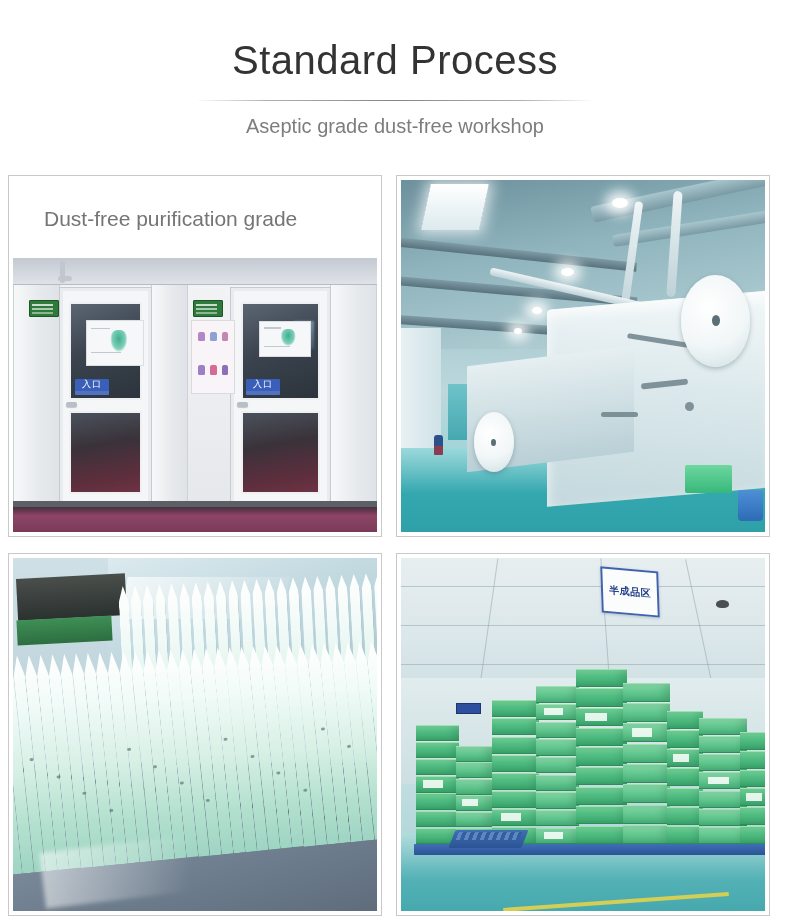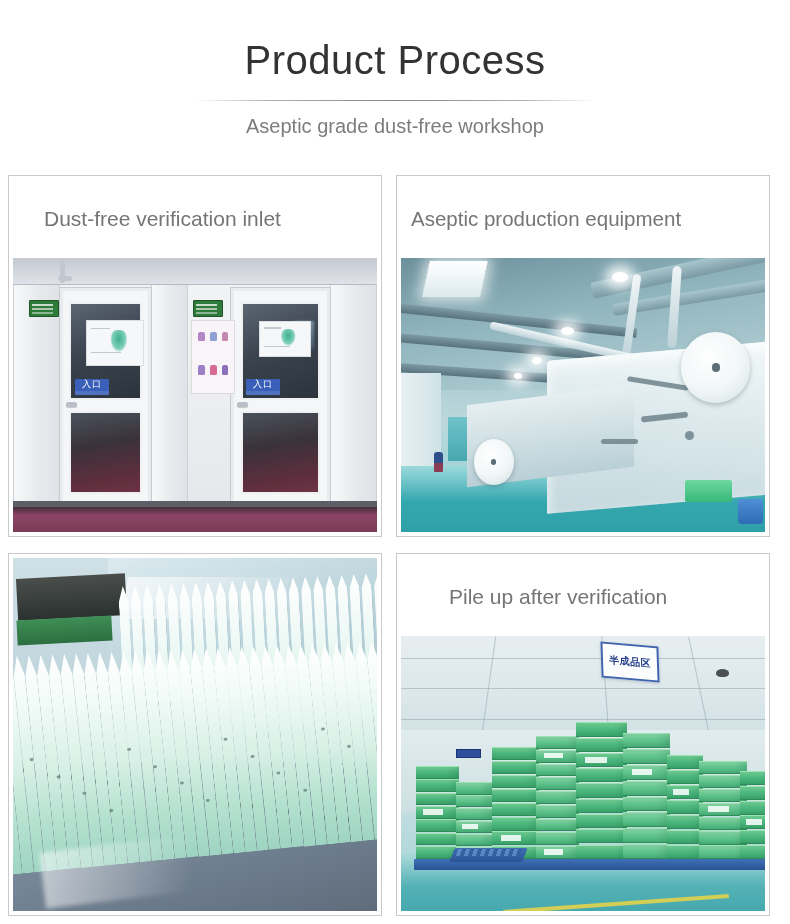--- a/index.html
+++ b/index.html
@@ -441,29 +441,29 @@
   }
 
   .clip { position: absolute; inset: 0; overflow: hidden; }
 </style>
 </head>
 <body>
 
 <div class="page">
 
   <div class="header">
-    <h1 class="page-title">Product Process</h1>
+    <h1 class="page-title">Standard Process</h1>
     <div class="title-divider"></div>
     <div class="page-subtitle">Aseptic grade dust-free workshop</div>
   </div>
 
   <div class="grid">
 
     <div class="card">
-      <div class="card-title">Dust-free verification inlet</div>
+      <div class="card-title">Dust-free purification grade</div>
       <div class="photo ph1">
         <div class="clip">
           <div class="wall"></div>
           <div class="ceiling"></div>
           <div class="ceil-pipe"></div>
           <div class="ceil-pipe b"></div>
 
           <div class="panel p0"></div>
           <div class="panel p1"></div>
           <div class="panel p2"></div>
@@ -509,21 +509,20 @@
           <div class="handle h1"></div>
           <div class="handle h2"></div>
 
           <div class="skirt"></div>
           <div class="floor"></div>
         </div>
       </div>
     </div>
 
     <div class="card tight">
-      <div class="card-title">Aseptic production equipment</div>
       <div class="photo ph2">
         <div class="clip">
           <div class="roof"></div>
           <div class="skylight"></div>
           <div class="beam b1"></div>
           <div class="beam b2"></div>
           <div class="beam b3"></div>
           <div class="duct d1"></div>
           <div class="duct d2"></div>
           <div class="pipe p1"></div>
@@ -635,21 +634,20 @@
               <div class="speck" style="left: 76.2%; top: 75%;"></div>
               <div class="speck" style="left: 82.4%; top: 48%;"></div>
               <div class="speck" style="left: 88.6%; top: 57%;"></div>
             </div>
           <div class="gleam"></div>
         </div>
       </div>
     </div>
 
     <div class="card indented">
-      <div class="card-title">Pile up after verification</div>
       <div class="photo ph4">
         <div class="clip">
           <div class="ceiling"></div>
           <div class="ceil-line c1"></div>
           <div class="ceil-line c2"></div>
           <div class="ceil-line c3"></div>
           <div class="ceil-line v1"></div>
           <div class="ceil-line v2"></div>
           <div class="ceil-line v3"></div>
           <div class="smoke-det"></div>

